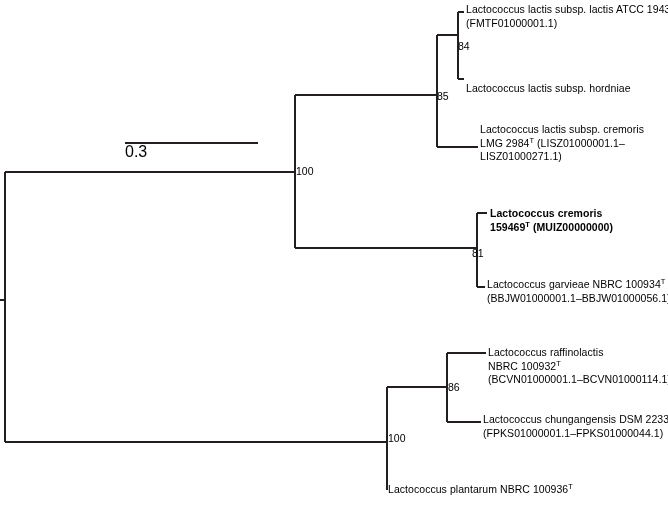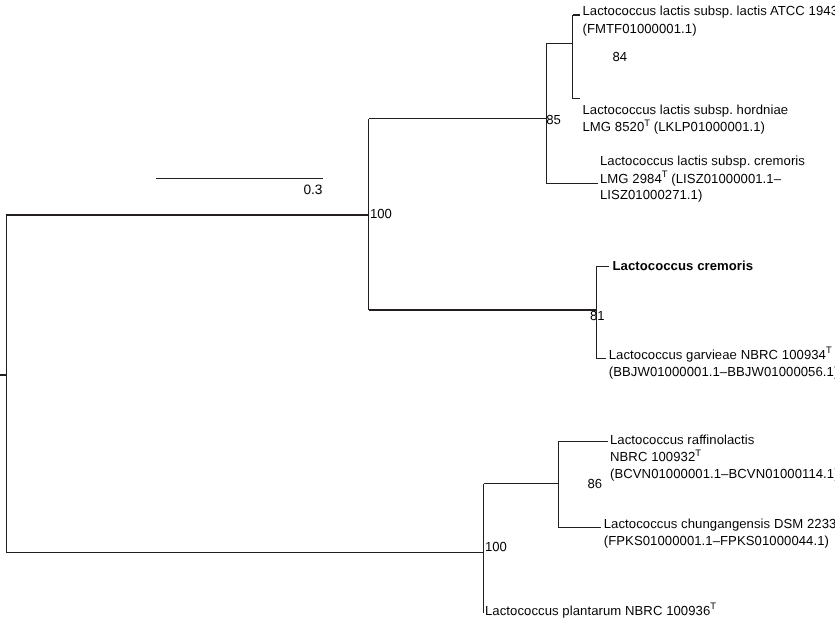--- a/index.html
+++ b/index.html
@@ -39,23 +39,23 @@
     line-height: 0;
   }
   .support {
     position: absolute;
     font-size: 10.5px;
     line-height: 12px;
     white-space: nowrap;
   }
   .scale-label {
     position: absolute;
-    font-size: 11px;
+    font-size: 16px;
     line-height: 12px;
-    text-align: right;
+    text-align: left;
     white-space: nowrap;
   }
 </style>
 </head>
 <body>
 
 <div id="figure">
 
   <svg id="tree-svg" viewBox="0 0 668 511" preserveAspectRatio="none" aria-hidden="true">
     <g id="branch-group" stroke="#231f20" stroke-width="1.1" shape-rendering="crispEdges">
@@ -84,43 +84,43 @@
   </svg>
 
   <div id="scale-bar-group">
     <svg id="scale-bar-svg" style="position:absolute;left:0;top:0;width:668px;height:511px;" viewBox="0 0 668 511" preserveAspectRatio="none">
       <line id="scale-bar-line" stroke="#231f20" stroke-width="1.1" shape-rendering="crispEdges" x1="125" y1="143" x2="258" y2="143"></line>
     </svg>
     <div class="scale-label" id="scale-bar-label" style="left: 125px; top: 146px; width: 133px;">0.3</div>
   </div>
 
   <div id="support-layer">
-      <div class="support" style="left: 458px; top: 40px; padding-left: 32px;">84</div>
+      <div class="support" style="left: 458px; top: 40px;">84</div>
       <div class="support" style="left: 437px; top: 90px;">85</div>
       <div class="support" style="left: 296px; top: 165px;">100</div>
       <div class="support" style="left: 472px; top: 247px;">81</div>
-      <div class="support" style="left: 470px; top: 381px; text-align: right;">86</div>
+      <div class="support" style="left: 448px; top: 381px; text-align: right;">86</div>
       <div class="support" style="left: 388px; top: 432px;">100</div>
     </div>
   <div id="taxa-layer">
       <div class="taxon" style="left: 466px; top: 3px;">
         <div><span class="sp">Lactococcus lactis</span><span class="pl"> subsp. </span><span class="sp">lactis</span><span class="pl"> ATCC 19435</span></div>
         <div><span class="pl">(FMTF01000001.1)</span></div>
       </div>
       <div class="taxon" style="left: 466px; top: 70px; margin-top: 12px;">
         <div><span class="sp">Lactococcus lactis</span><span class="pl"> subsp. </span><span class="sp">hordniae</span></div>
-        <div><span class="pl">LMG 8520</span><span class="sup">T</span><span class="pl"> (LKLP01000001.1)</span></div>
       </div>
       <div class="taxon" style="left: 480px; top: 123px;">
         <div><span class="sp">Lactococcus lactis</span><span class="pl"> subsp. </span><span class="sp">cremoris</span></div>
         <div><span class="pl">LMG 2984</span><span class="sup">T</span><span class="pl"> (LISZ01000001.1–</span></div>
         <div><span class="pl">LISZ01000271.1)</span></div>
       </div>
       <div class="taxon bold" style="left: 490px; top: 207px;">
         <div><span class="sp">Lactococcus cremoris</span></div>
+        <div><span class="pl">159469</span><span class="sup">T</span><span class="pl"> (MUIZ00000000)</span></div>
       </div>
       <div class="taxon" style="left: 487px; top: 278px;">
         <div><span class="sp">Lactococcus garvieae</span><span class="pl"> NBRC 100934</span><span class="sup">T</span></div>
         <div><span class="pl">(BBJW01000001.1–BBJW01000056.1)</span></div>
       </div>
       <div class="taxon" style="left: 488px; top: 346px;">
         <div><span class="sp">Lactococcus raffinolactis</span></div>
         <div><span class="pl">NBRC 100932</span><span class="sup">T</span></div>
         <div><span class="pl">(BCVN01000001.1–BCVN01000114.1)</span></div>
       </div>

